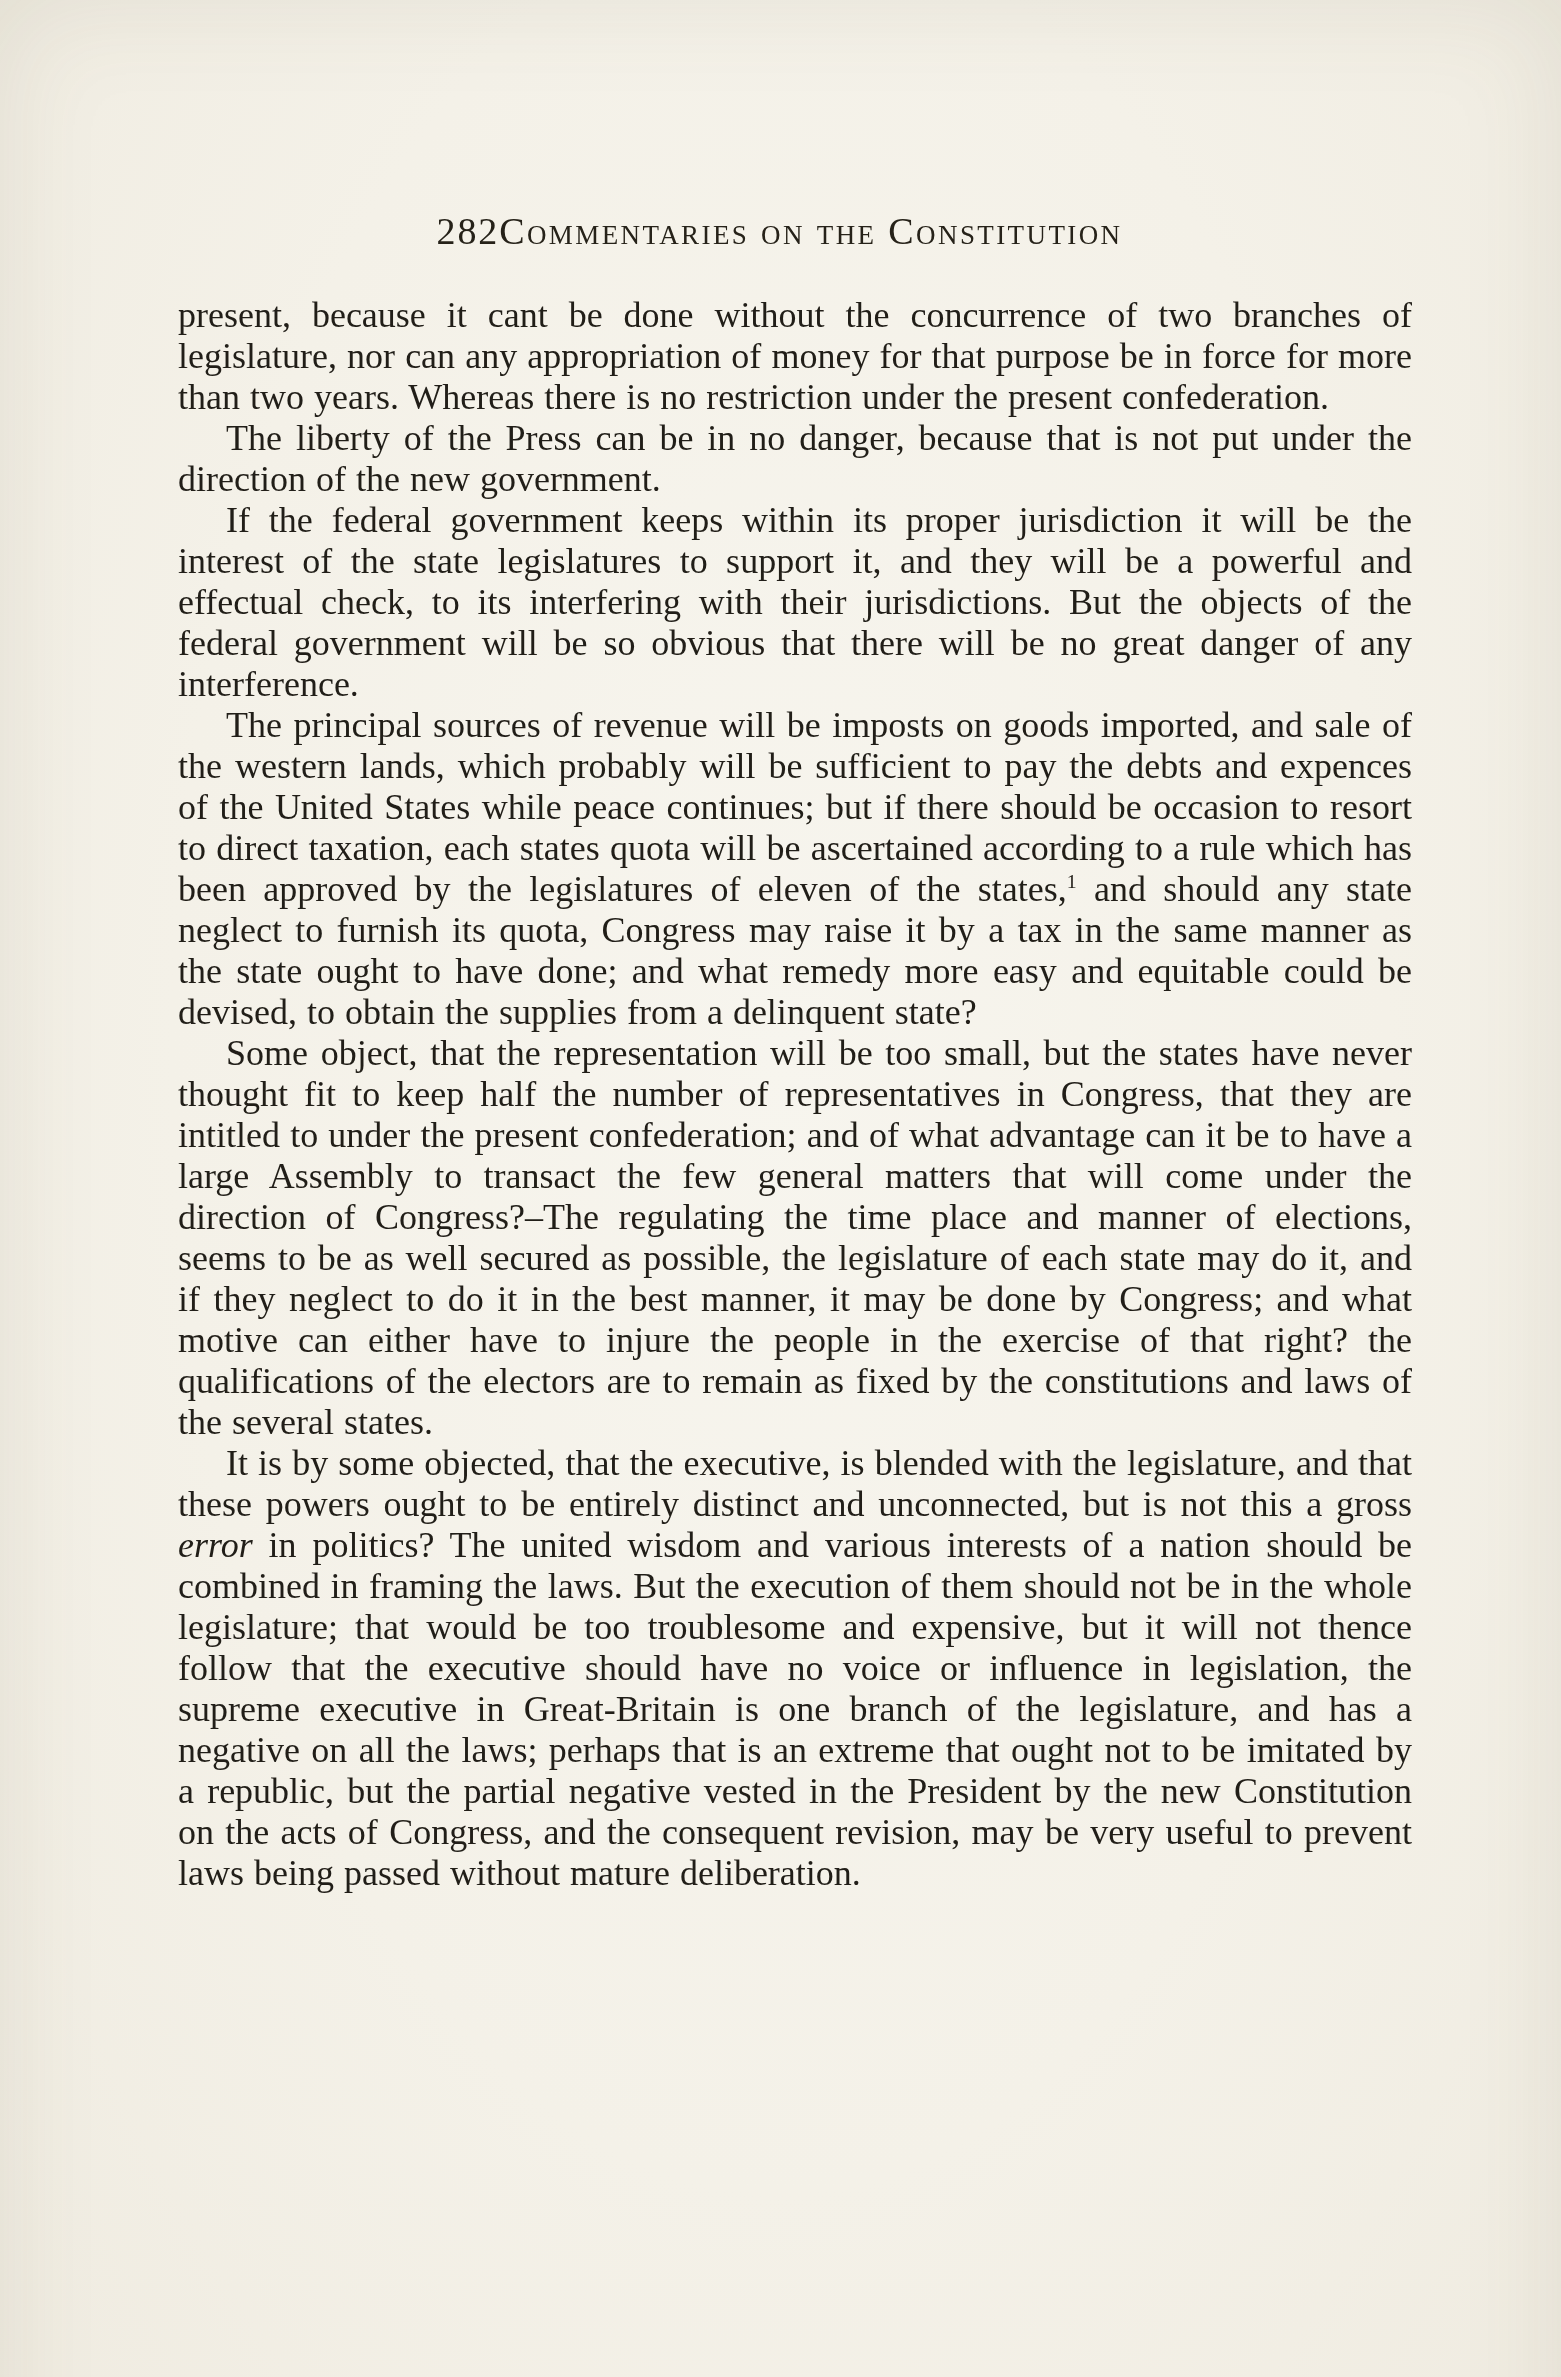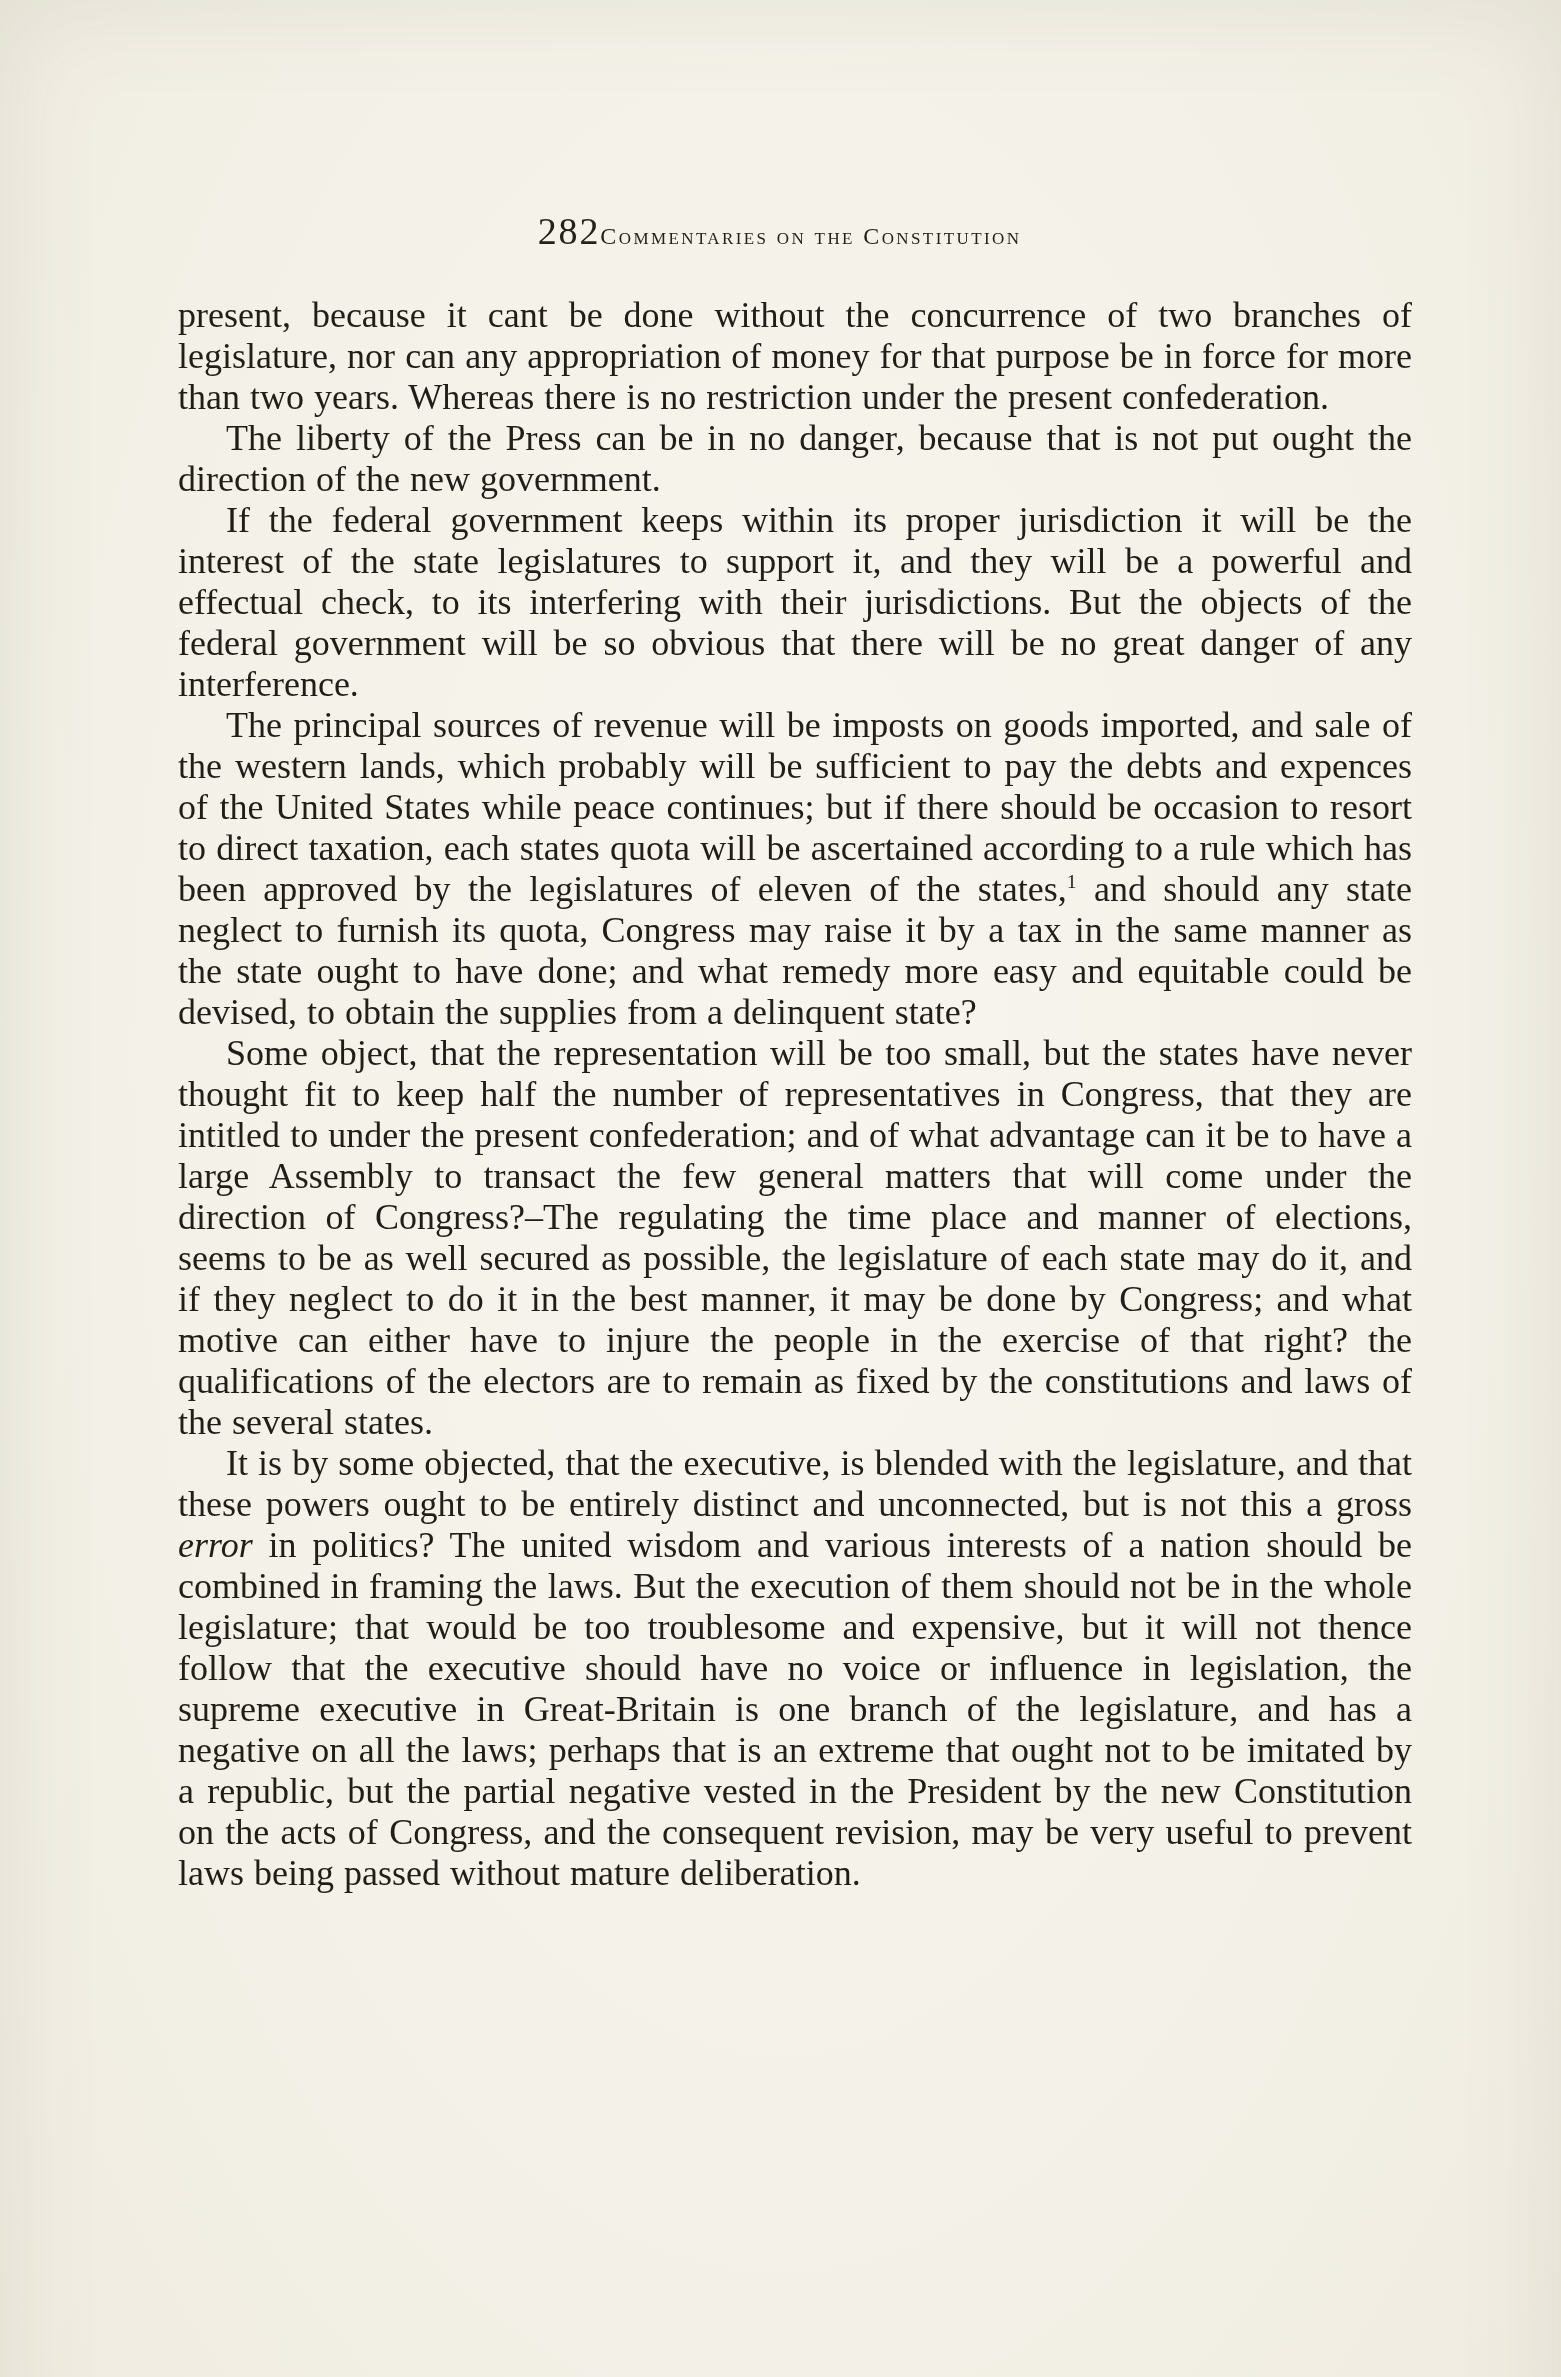--- a/index.html
+++ b/index.html
@@ -27,21 +27,21 @@
     display: flex;
     justify-content: center;
     align-items: baseline;
   }
   .page-number {
     font-size: 38px;
     letter-spacing: 1.9px;
     color: #262219;
   }
   .running-head {
-    font-size: 24px;
+    font-size: 38px;
     font-variant: small-caps;
     letter-spacing: 2.4px;
     color: #262219;
   }
   .body-text {
     margin-top: 42px;
     font-size: 36px;
     line-height: 41px;
     text-align: justify;
     word-spacing: 1px;
@@ -72,21 +72,21 @@
   <div class="content">
 
     <header class="running-header">
       <span class="page-number">282</span>
       <span class="running-head">Commentaries on the Constitution</span>
     </header>
 
     <main class="body-text">
       <p class="no-indent">present, because it cant be done without the concurrence of two branches of legislature, nor can any appropriation of money for that purpose be in force for more than two years. Whereas there is no restriction under the present confederation.</p>
 
-      <p>The liberty of the Press can be in no danger, because that is not put ought the direction of the new government.</p>
+      <p>The liberty of the Press can be in no danger, because that is not put under the direction of the new government.</p>
 
       <p>If the federal government keeps within its proper jurisdiction it will be the interest of the state legislatures to support it, and they will be a powerful and effectual check, to its interfering with their jurisdictions. But the objects of the federal government will be so obvious that there will be no great danger of any interference.</p>
 
       <p><span>The principal sources of revenue will be imposts on goods imported, and sale of the western lands, which probably will be sufficient to pay the debts and expences of the United States while peace continues; but if there should be occasion to resort to direct taxation, each states quota will be ascertained according to a rule which has been approved by the legislatures of eleven of the states,</span><sup>1</sup><span> and should any state neglect to furnish its quota, Congress may raise it by a tax in the same manner as the state ought to have done; and what remedy more easy and equitable could be devised, to obtain the supplies from a delinquent state?</span></p>
 
       <p>Some object, that the representation will be too small, but the states have never thought fit to keep half the number of representatives in Congress, that they are intitled to under the present confederation; and of what advantage can it be to have a large Assembly to transact the few general matters that will come under the direction of Congress?–The regulating the time place and manner of elections, seems to be as well secured as possible, the legislature of each state may do it, and if they neglect to do it in the best manner, it may be done by Congress; and what motive can either have to injure the people in the exercise of that right? the qualifications of the electors are to remain as fixed by the constitutions and laws of the several states.</p>
 
       <p><span>It is by some objected, that the executive, is blended with the legislature, and that these powers ought to be entirely distinct and unconnected, but is not this a gross </span><em>error</em><span> in politics? The united wisdom and various interests of a nation should be combined in framing the laws. But the execution of them should not be in the whole legislature; that would be too troublesome and expensive, but it will not thence follow that the executive should have no voice or influence in legislation, the supreme executive in Great-Britain is one branch of the legislature, and has a negative on all the laws; perhaps that is an extreme that ought not to be imitated by a republic, but the partial negative vested in the President by the new Constitution on the acts of Congress, and the consequent revision, may be very useful to prevent laws being passed without mature deliberation.</span></p>
     </main>
 

